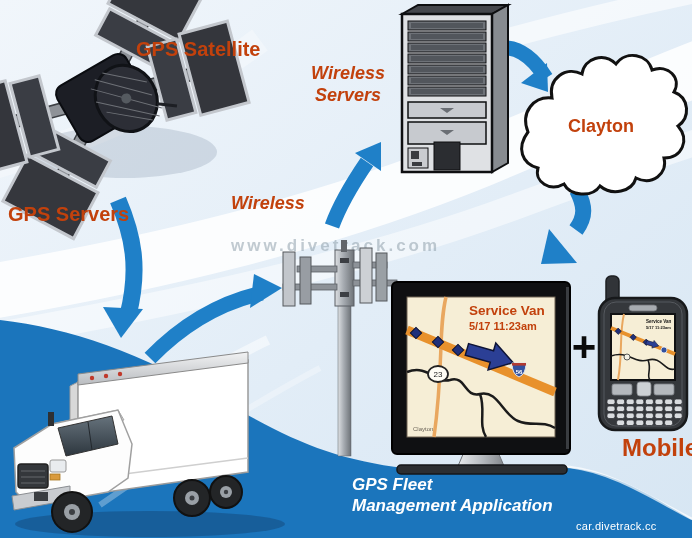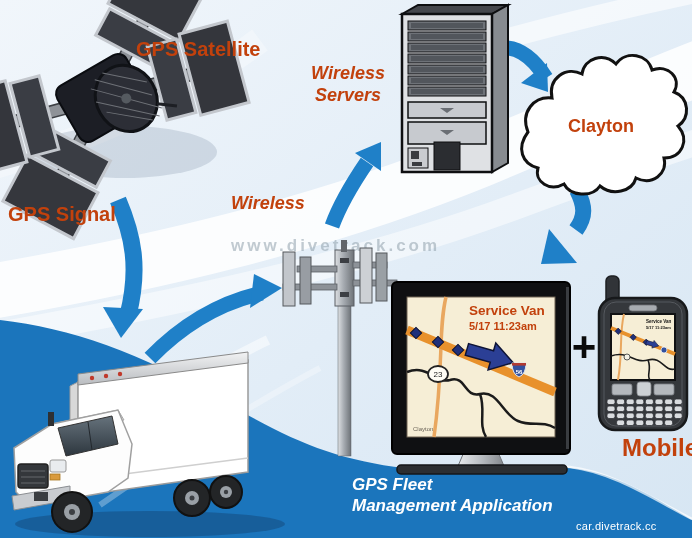--- a/index.html
+++ b/index.html
@@ -305,21 +305,21 @@
 
 <div class="lbl" id="satellite-label">GPS Satellite</div>
 
 <div class="lbl" id="wireless-servers-label">
   <span>Wireless</span>
   <span>Servers</span>
 </div>
 
 <div class="lbl" id="internet-label">Clayton</div>
 
-<div class="lbl" id="gps-signal-label">GPS Signal</div>
+<div class="lbl" id="gps-signal-label">GPS Servers</div>
 
 <div class="lbl" id="wireless-networks-label">
   <span>Wireless</span>
 </div>
 
 <div class="lbl" id="monitor-vehicle-label">Service Van</div>
 <div class="lbl" id="monitor-timestamp-label">5/17 11:23am</div>
 
 <div class="lbl" id="plus-sign">+</div>
 

